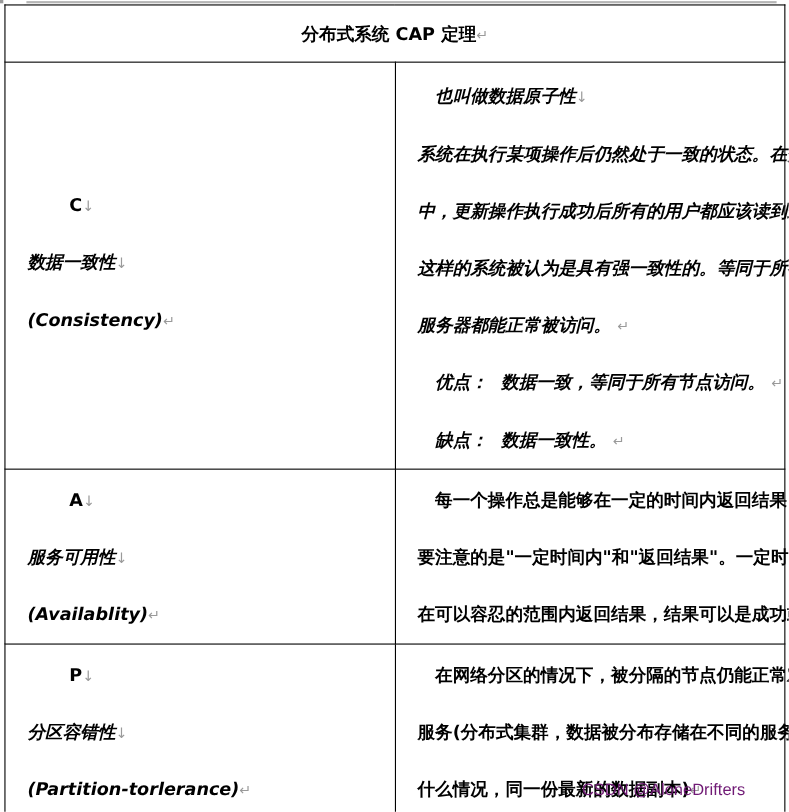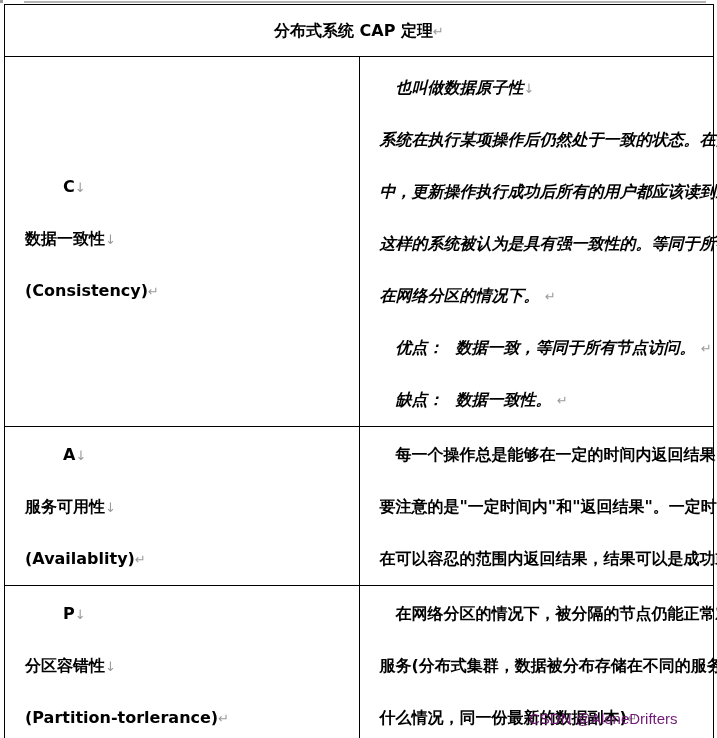--- a/index.html
+++ b/index.html
@@ -8,21 +8,21 @@
   .topline { position:absolute; left:24px; top:1px; width:682px; height:2px; background:#b5b5b5; }
   .corner { position:absolute; left:0; top:0; width:3px; height:3px; background:#9a9a9a; }
   table.doc { position:absolute; left:4px; top:4px; width:710px; height:730px;
               border-collapse:collapse; table-layout:fixed; }
   table.doc td { border:1.5px solid #000; vertical-align:top; padding:0; }
   .title-cell { height:51px; text-align:center; vertical-align:middle !important; }
   .title { font-weight:bold; font-size:16px; line-height:51px; }
   .mark { color:#9a9a9a; font-weight:normal; font-size:13px; }
   .left { width:222px; }
   .line { font-weight:bold; font-size:16px; height:52px; line-height:52px; white-space:nowrap; }
-  .ind-left { padding-left:20px; }
+  .ind-left { padding-left:20px;font-style:italic; }
   .ind-ltr { padding-left:58px; }
   .rc { padding-left:20px; }
   .ind { padding-left:36px; }
   .lgap { display:inline-block; width:12px; }
   .wm { position:absolute; left:529px; top:710px; color:#701a75; font-size:15px;
         font-family:"Liberation Sans","DejaVu Sans",sans-serif; }
   .c-box { padding-top:104px; }
   .a-box { padding-top:2px; }
   .p-box { padding-top:2px; }
   .r-c { padding-top:5px;font-style:italic; }
@@ -50,21 +50,21 @@
         <div class="line ind-left"><span>数据一致性</span><span class="mark">↓</span></div>
         <div class="line ind-left"><span>(Consistency)</span><span class="mark">↵</span></div>
       </div>
     </td>
     <td>
       <div class="r-c">
         <div class="line rc ind"><span>也叫做数据原子性</span><span class="mark">↓</span></div>
         <div class="line rc">系统在执行某项操作后仍然处于一致的状态。在分布式系统</div>
         <div class="line rc">中，更新操作执行成功后所有的用户都应该读到最新的值，</div>
         <div class="line rc">这样的系统被认为是具有强一致性的。等同于所有节点访问</div>
-        <div class="line rc"><span>在网络分区的情况下。</span> <span class="mark">↵</span></div>
+        <div class="line rc"><span>服务器都能正常被访问。</span> <span class="mark">↵</span></div>
         <div class="line rc ind"><span>优点：</span><span class="lgap"></span><span>数据一致，等同于所有节点访问。</span> <span class="mark">↵</span></div>
         <div class="line rc ind"><span>缺点：</span><span class="lgap"></span><span>数据一致性。</span> <span class="mark">↵</span></div>
       </div>
     </td>
   </tr>
 
   <tr style="height:156px;">
     <td class="left">
       <div class="a-box">
         <div class="line ind-ltr"><span>A</span><span class="mark">↓</span></div>

